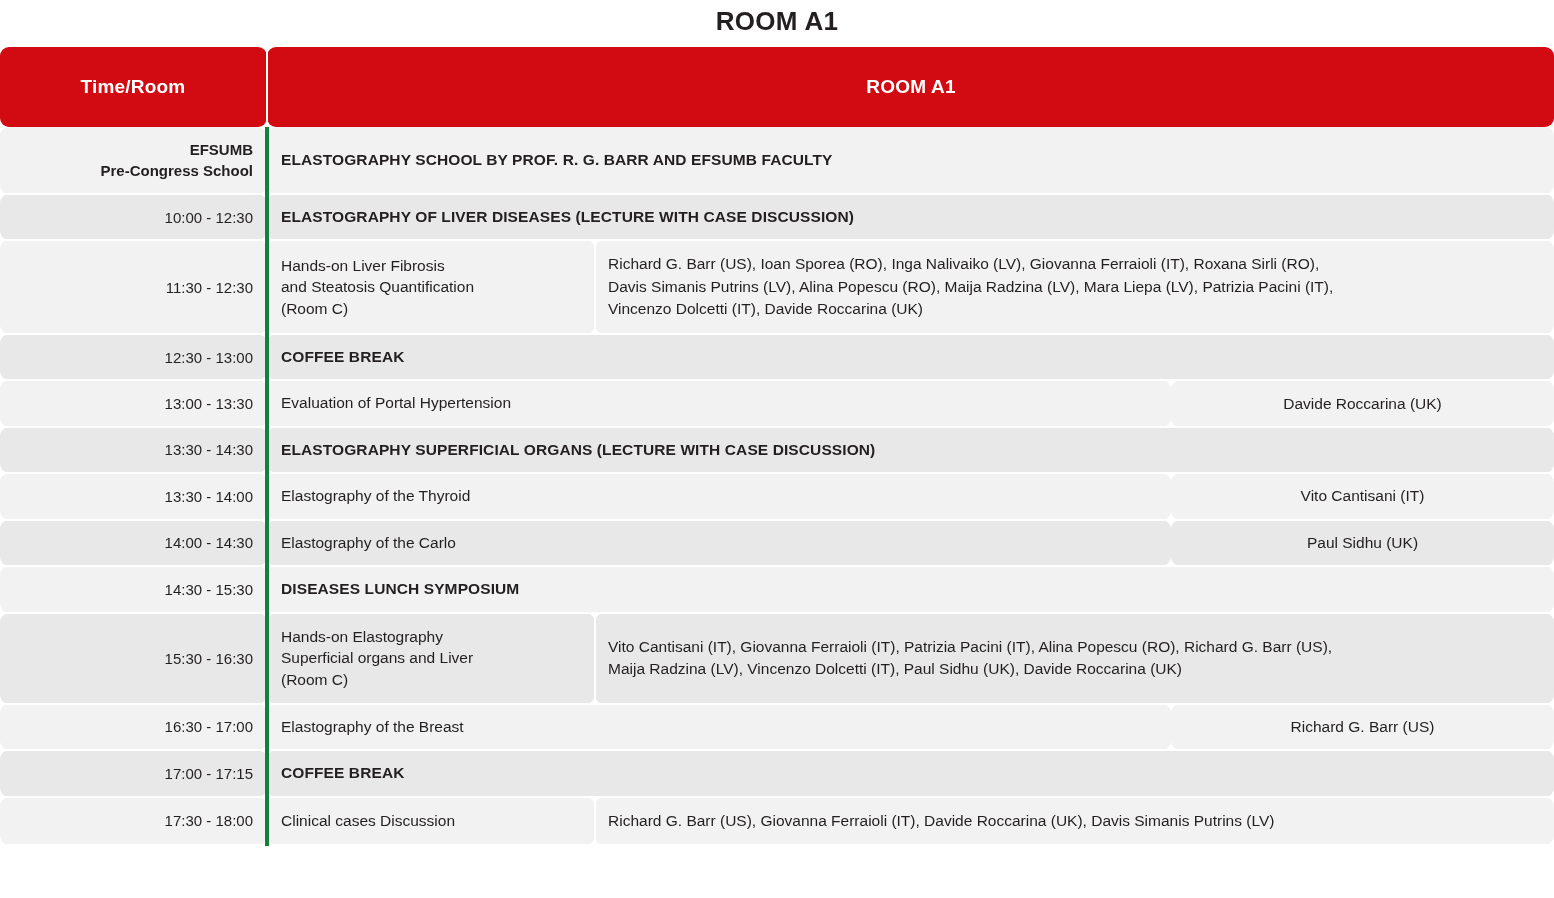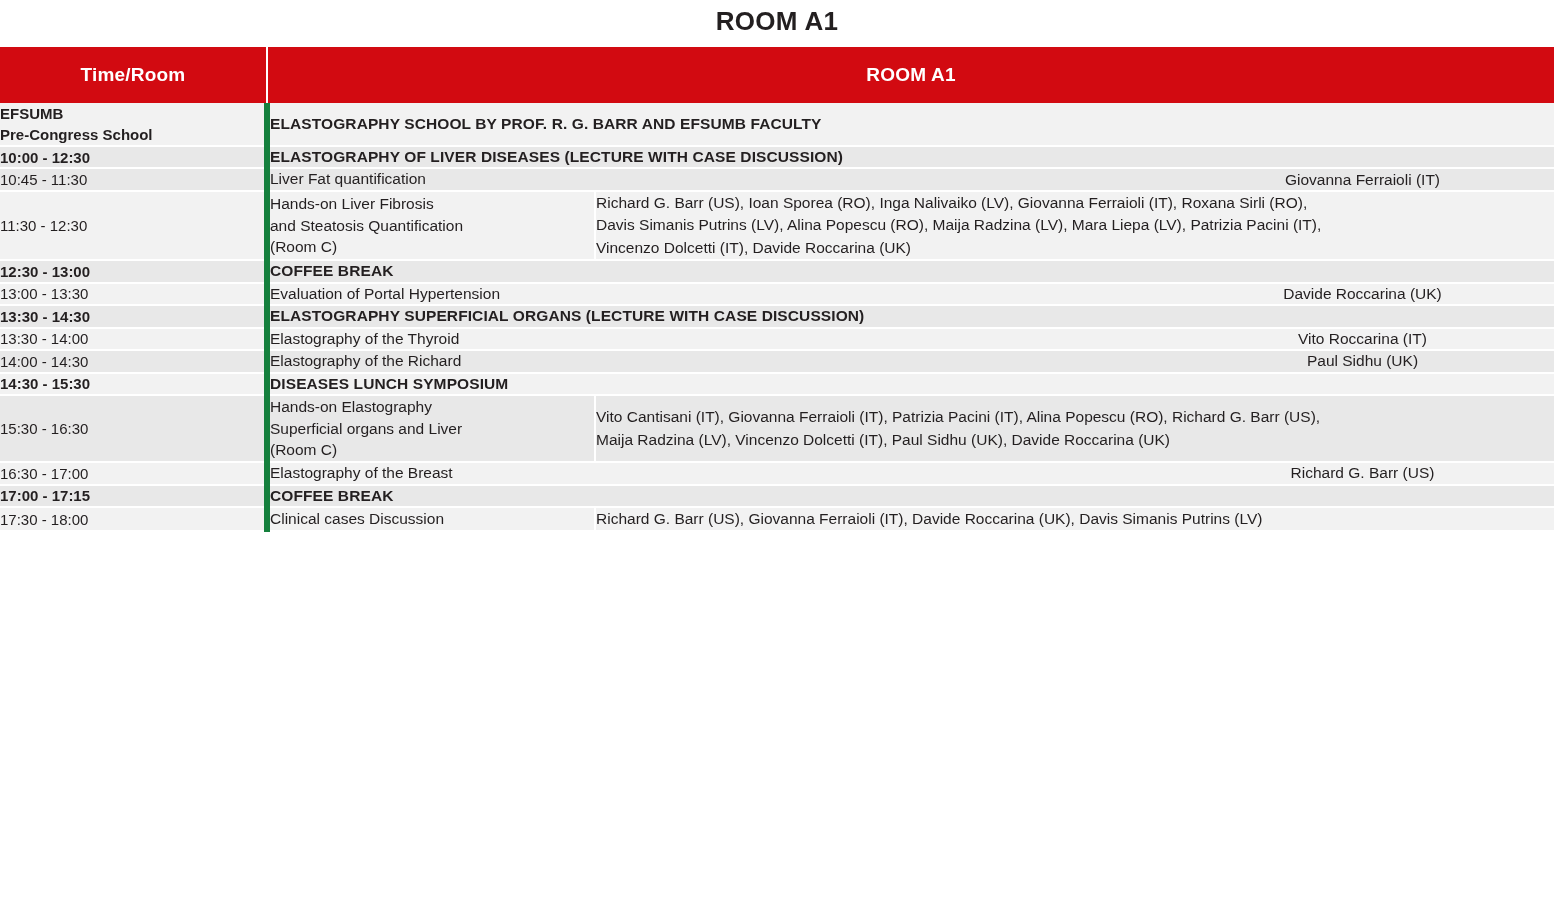--- a/index.html
+++ b/index.html
@@ -27,21 +27,22 @@
     padding: 6px 0 10px 0;
     color: #231f20;
   }
   table.schedule {
     border-collapse: collapse;
     width: 1554px;
     table-layout: fixed;
   }
   table.schedule td, table.schedule th {
     vertical-align: middle;
-    padding: 0;
+    padding: 12px;
+    border-radius: 9px;
   }
   
   col.c-time   { width: 267px; }
   col.c-topic  { width: 328px; }
   col.c-mid    { width: 576px; }
   col.c-right  { width: 383px; }
 
   
   .hdr-row th {
     background: #d20a11;
@@ -56,26 +57,26 @@
     border-right: 2px solid #ffffff;
   }
 
   
   .cell {
     padding: 9px 14px;
     font-size: 15.5px;
     line-height: 1.32;
   }
   .time-cell {
-    text-align: left;
+    text-align: right;
     font-size: 15px;
     padding: 9px 6px;
-    border-right: 6px solid #15803d;
-  }
-  .time-cell.bold { font-weight: bold; }
+    border-right: 4px solid #15803d;
+  }
+  .time-cell.bold { font-weight: normal; }
   .topic-cell {
     padding-left: 22px;
   }
   .topic-cell.bold {
     font-weight: bold;
     letter-spacing: 0.1px;
   }
   .right-cell {
     text-align: center;
     padding: 9px 14px;
@@ -135,25 +136,20 @@
         </td>
         <td class="cell topic-cell bold" colspan="3">ELASTOGRAPHY SCHOOL BY PROF. R. G. BARR AND EFSUMB FACULTY</td>
       </tr>
 
       <tr class="shade-dark row-sep">
         <td class="time-cell bold">10:00 - 12:30</td>
         <td class="cell topic-cell bold" colspan="3">ELASTOGRAPHY OF LIVER DISEASES (LECTURE WITH CASE DISCUSSION)</td>
       </tr>
 
 
-      <tr class="shade-dark row-sep">
-        <td class="time-cell">10:45 - 11:30</td>
-        <td class="cell topic-cell" colspan="2">Liver Fat quantification</td>
-        <td class="right-cell">Giovanna Ferraioli (IT)</td>
-      </tr>
 
       <tr class="shade-light row-sep">
         <td class="time-cell">11:30 - 12:30</td>
         <td class="cell topic-cell multiline sep-left">
           <div>Hands-on Liver Fibrosis</div>
           <div>and Steatosis Quantification</div>
           <div>(Room C)</div>
         </td>
         <td class="mid-cell" colspan="2">
           <div>Richard G. Barr (US), Ioan Sporea (RO), Inga Nalivaiko (LV), Giovanna Ferraioli (IT), Roxana Sirli (RO),</div>
@@ -174,26 +170,26 @@
       </tr>
 
       <tr class="shade-dark row-sep">
         <td class="time-cell bold">13:30 - 14:30</td>
         <td class="cell topic-cell bold" colspan="3">ELASTOGRAPHY SUPERFICIAL ORGANS (LECTURE WITH CASE DISCUSSION)</td>
       </tr>
 
       <tr class="shade-light row-sep">
         <td class="time-cell">13:30 - 14:00</td>
         <td class="cell topic-cell" colspan="2">Elastography of the Thyroid</td>
-        <td class="right-cell">Vito Roccarina (IT)</td>
+        <td class="right-cell">Vito Cantisani (IT)</td>
       </tr>
 
       <tr class="shade-dark row-sep">
         <td class="time-cell">14:00 - 14:30</td>
-        <td class="cell topic-cell" colspan="2">Elastography of the Richard</td>
+        <td class="cell topic-cell" colspan="2">Elastography of the Carlo</td>
         <td class="right-cell">Paul Sidhu (UK)</td>
       </tr>
 
       <tr class="shade-light row-sep">
         <td class="time-cell bold">14:30 - 15:30</td>
         <td class="cell topic-cell bold" colspan="3">DISEASES LUNCH SYMPOSIUM</td>
       </tr>
 
       <tr class="shade-dark row-sep">
         <td class="time-cell">15:30 - 16:30</td>

